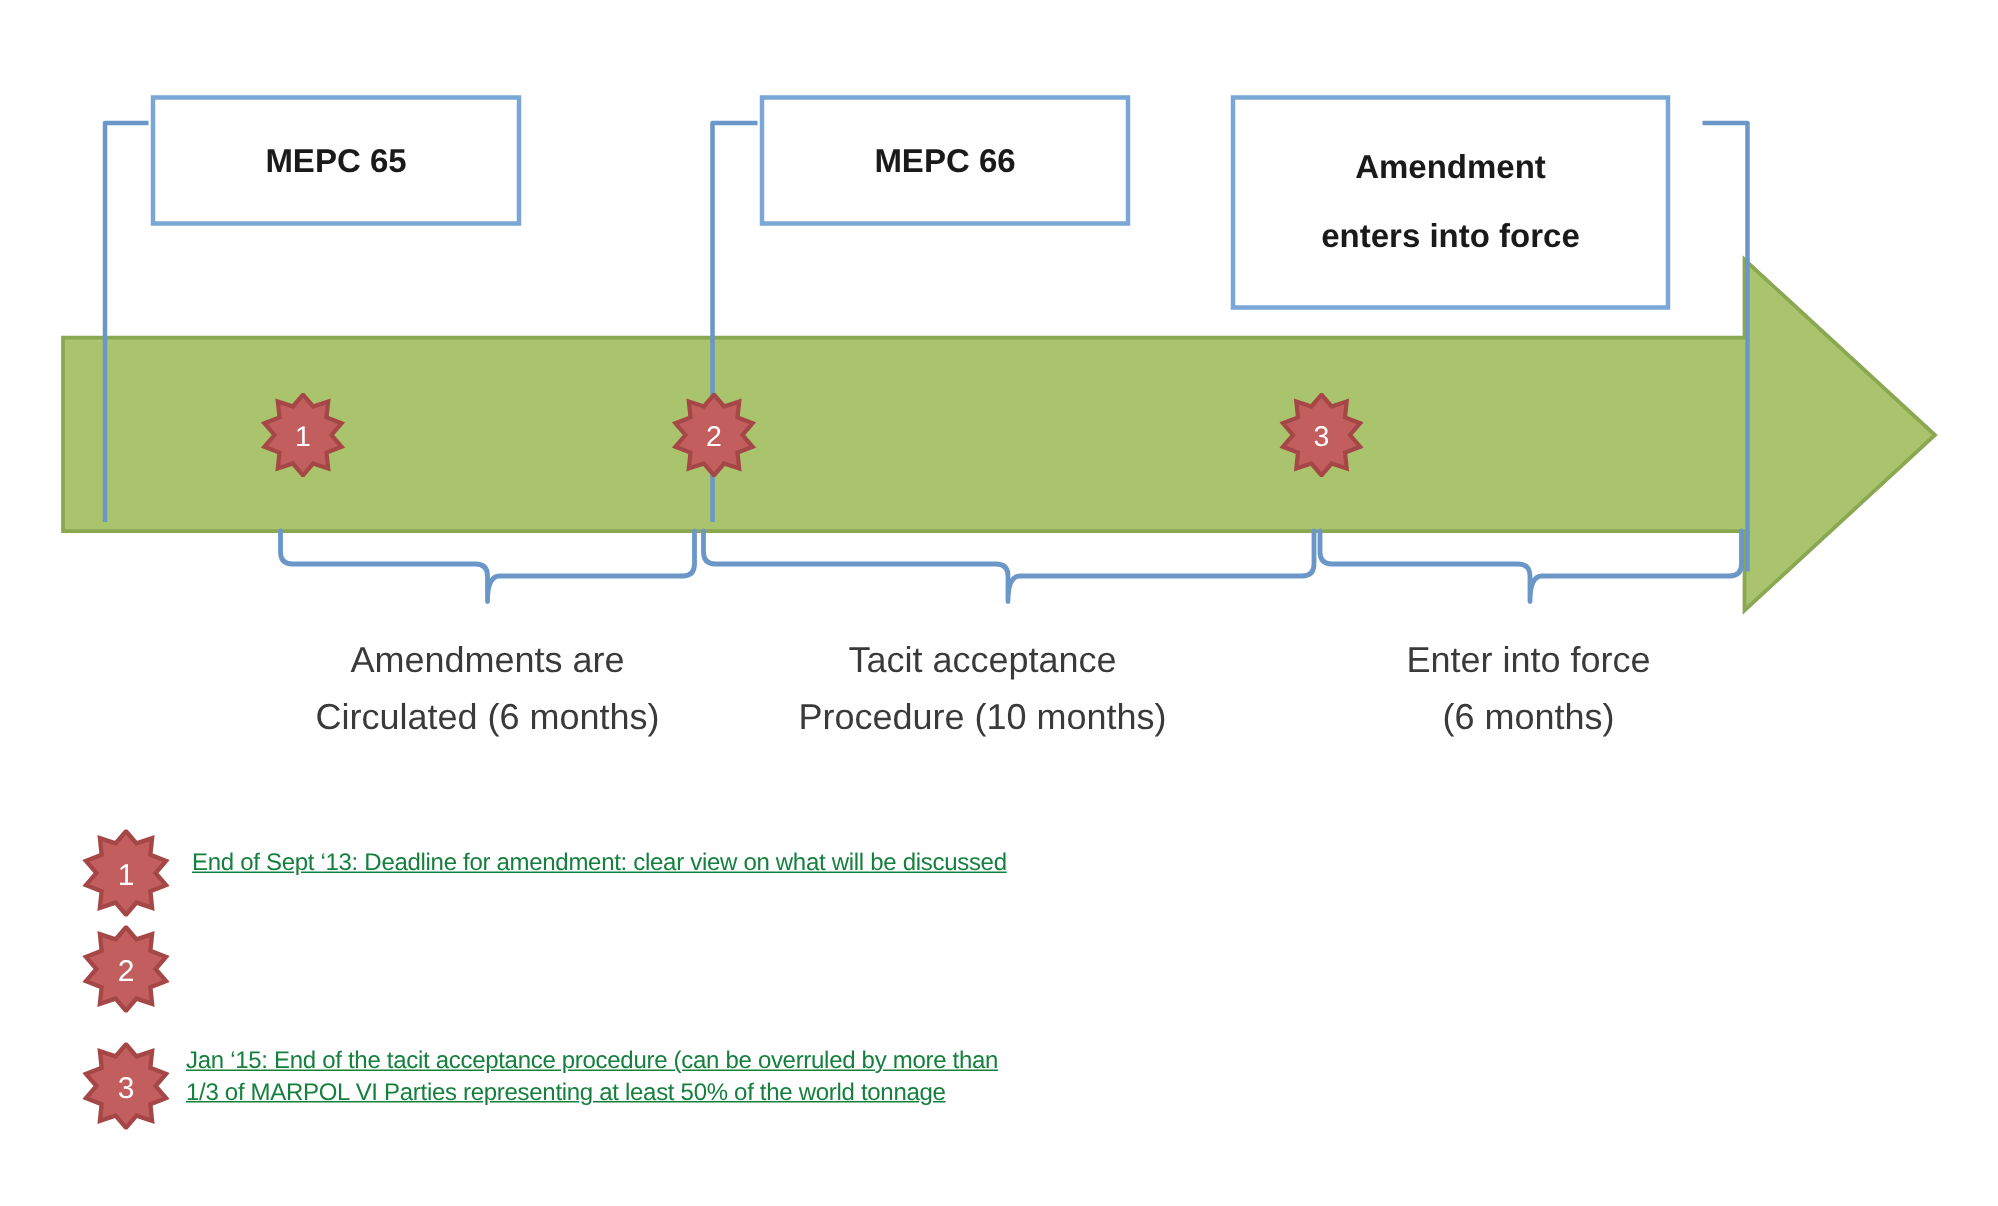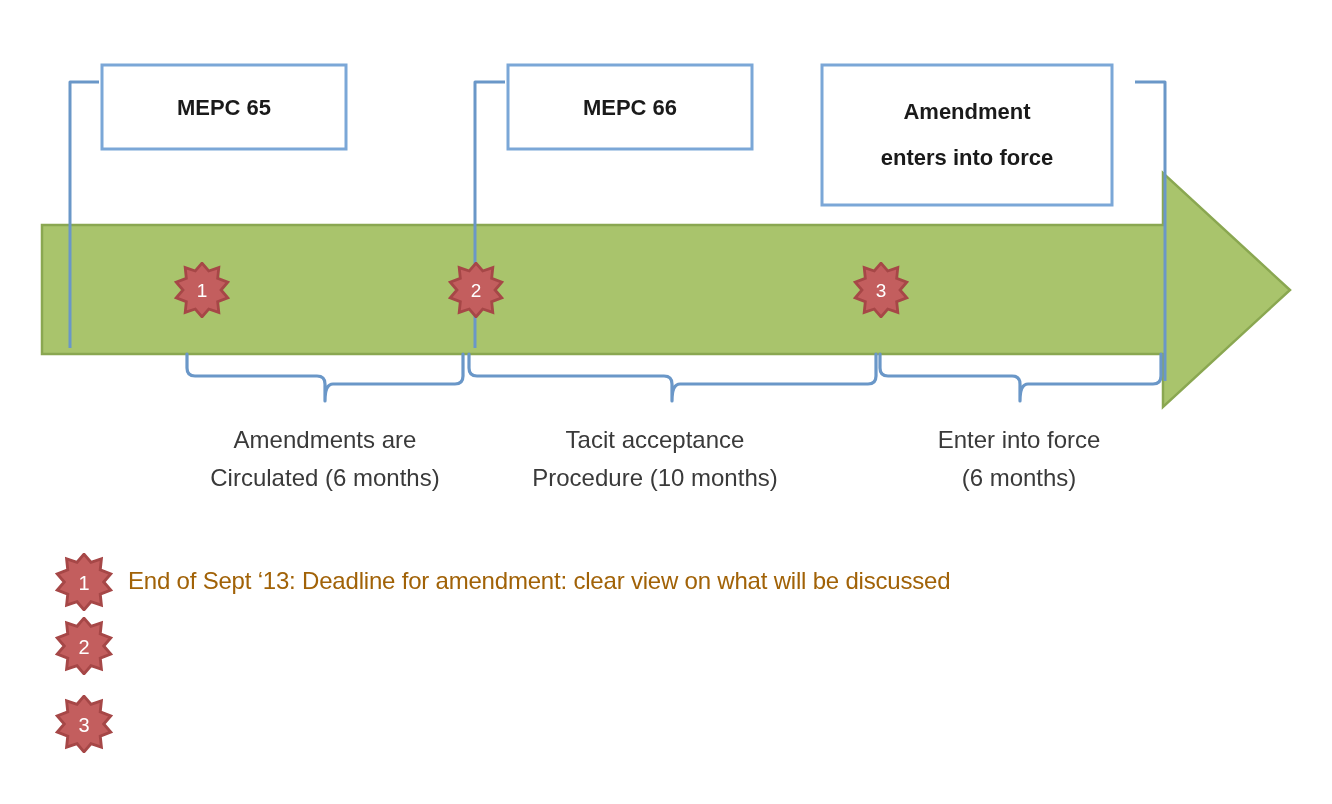--- a/index.html
+++ b/index.html
@@ -47,25 +47,26 @@
   }
   .legend-star-number {
     font-size: 20px;
     fill: #ffffff;
     text-anchor: middle;
     dominant-baseline: middle;
   }
   .legend-text {
     position: absolute;
     font-family: "Liberation Sans", sans-serif;
-    font-size: 24px;
-    color: #a16207;
+    font-size: 16px;
+    color: #15803d;
     line-height: 1.32;
     white-space: pre-line;
     letter-spacing: -0.2px;
+    text-decoration: underline;
   }
 </style>
 </head>
 <body>
 
 <div id="stage">
 
   <svg id="diagram-svg" viewBox="0 0 1332 804">
     <defs>
 
@@ -160,14 +161,16 @@
       <g>
         <use href="#burst-star" x="55" y="679" width="58" height="58" fill="#c35e5e" stroke="#a64747" stroke-width="5"></use>
         <text class="legend-star-number" x="84" y="711">3</text>
       </g>
     </g>
   </svg>
 
   <div class="legend-text" style="left:128px; top:549px; width:1180px;">End of Sept ‘13: Deadline for amendment: clear view on what will be discussed</div>
 
 
+  <div class="legend-text" style="left:124px; top:681px; width:1180px;">Jan ‘15: End of the tacit acceptance procedure (can be overruled by more than
+1/3 of MARPOL VI Parties representing at least 50% of the world tonnage</div>
 
 </div>
 
 </body></html>

